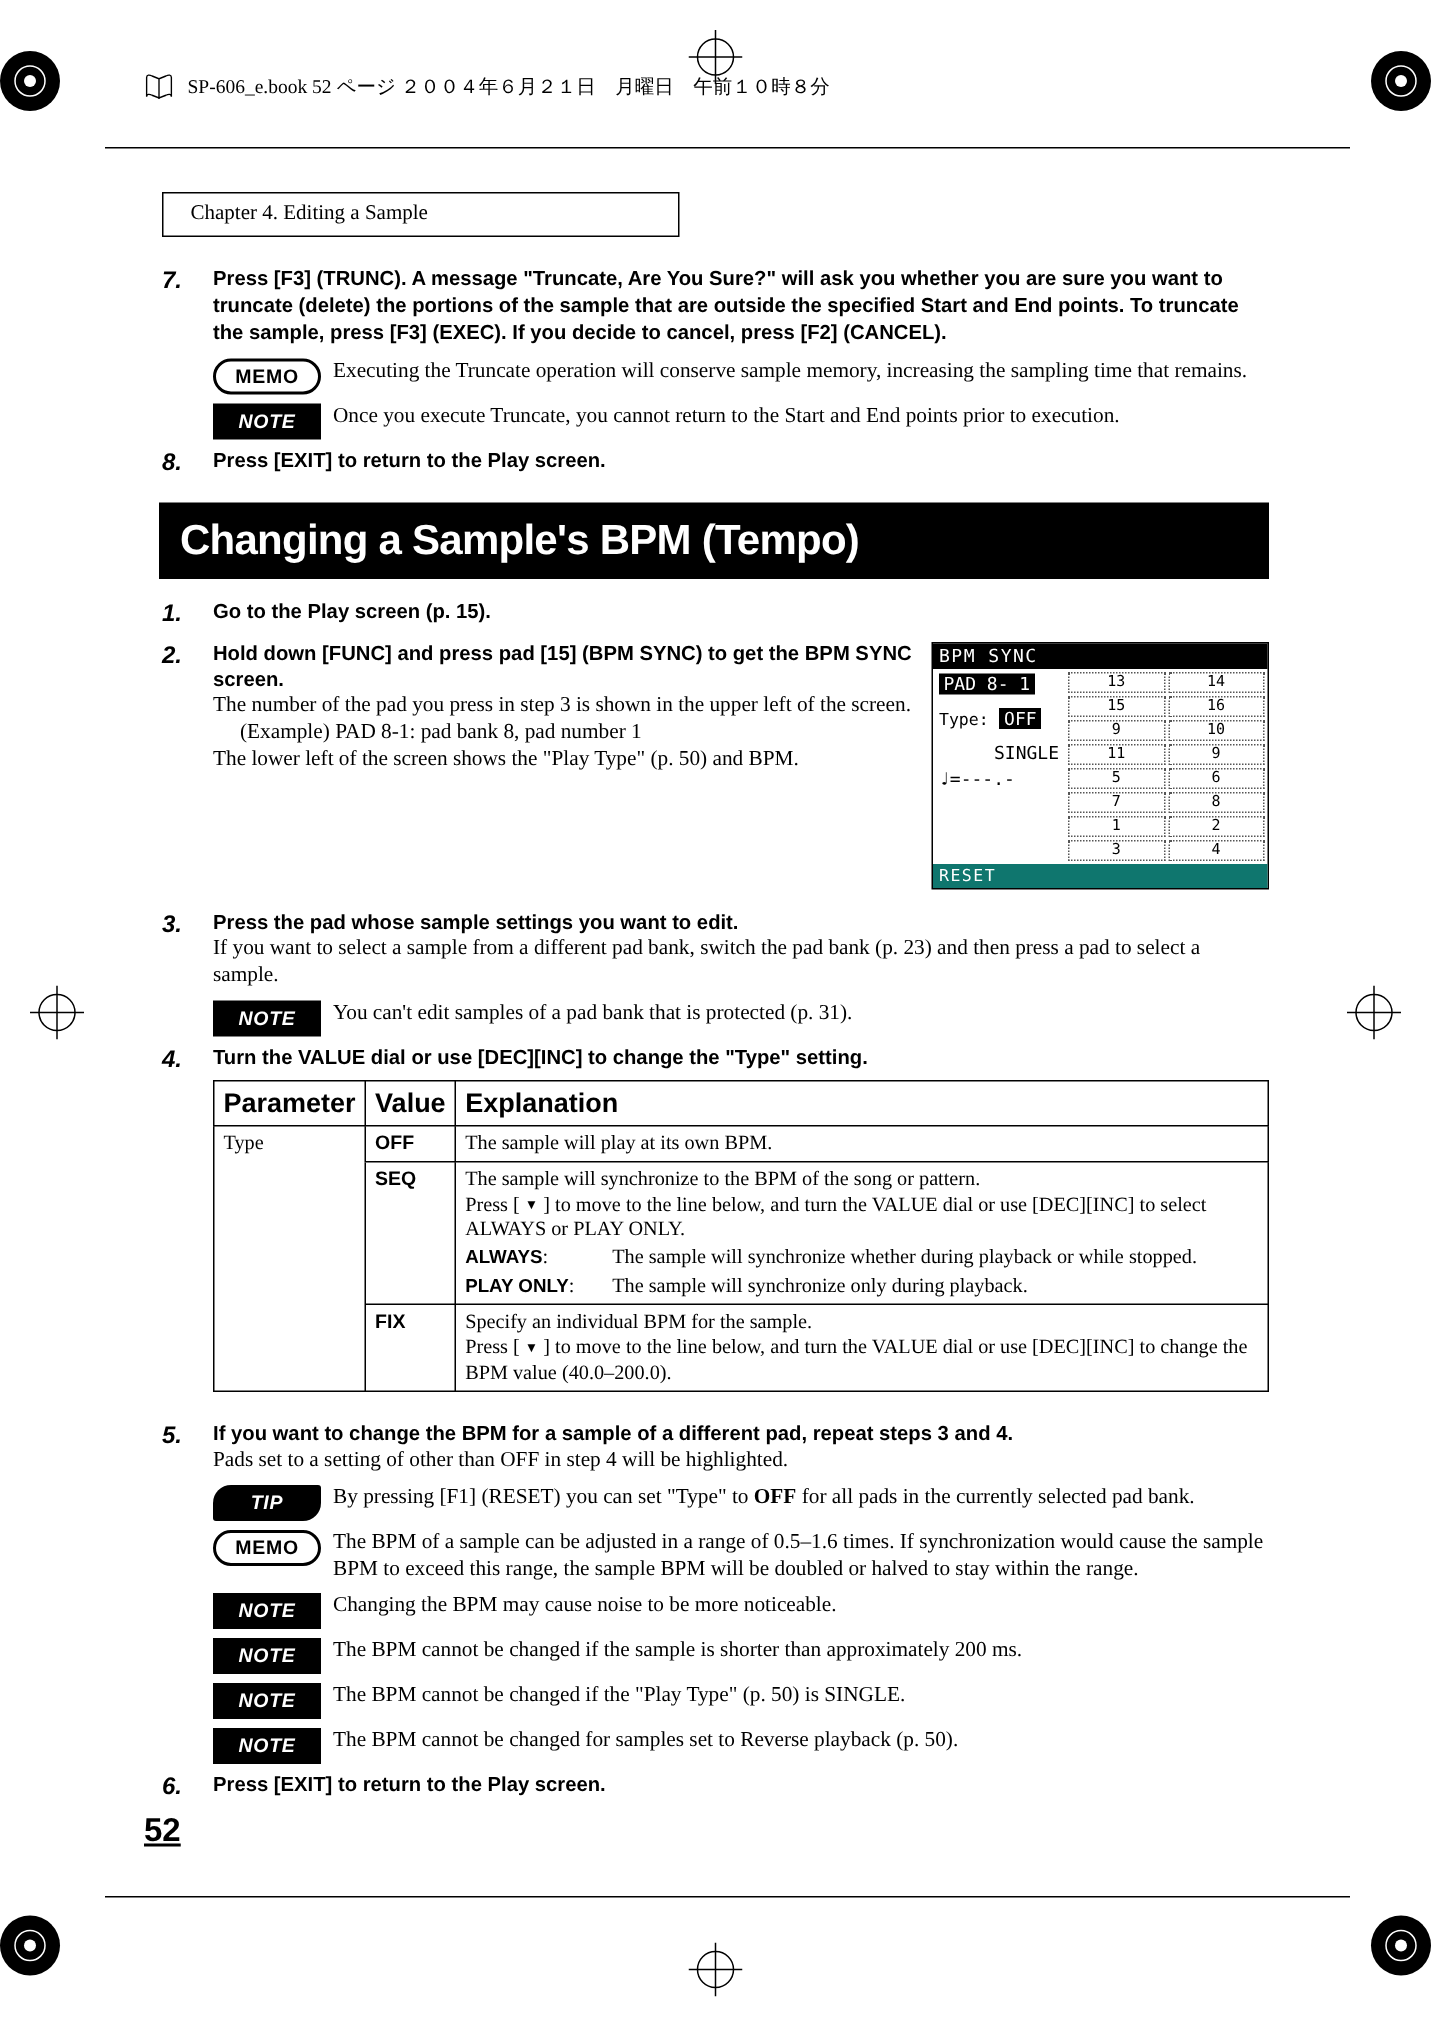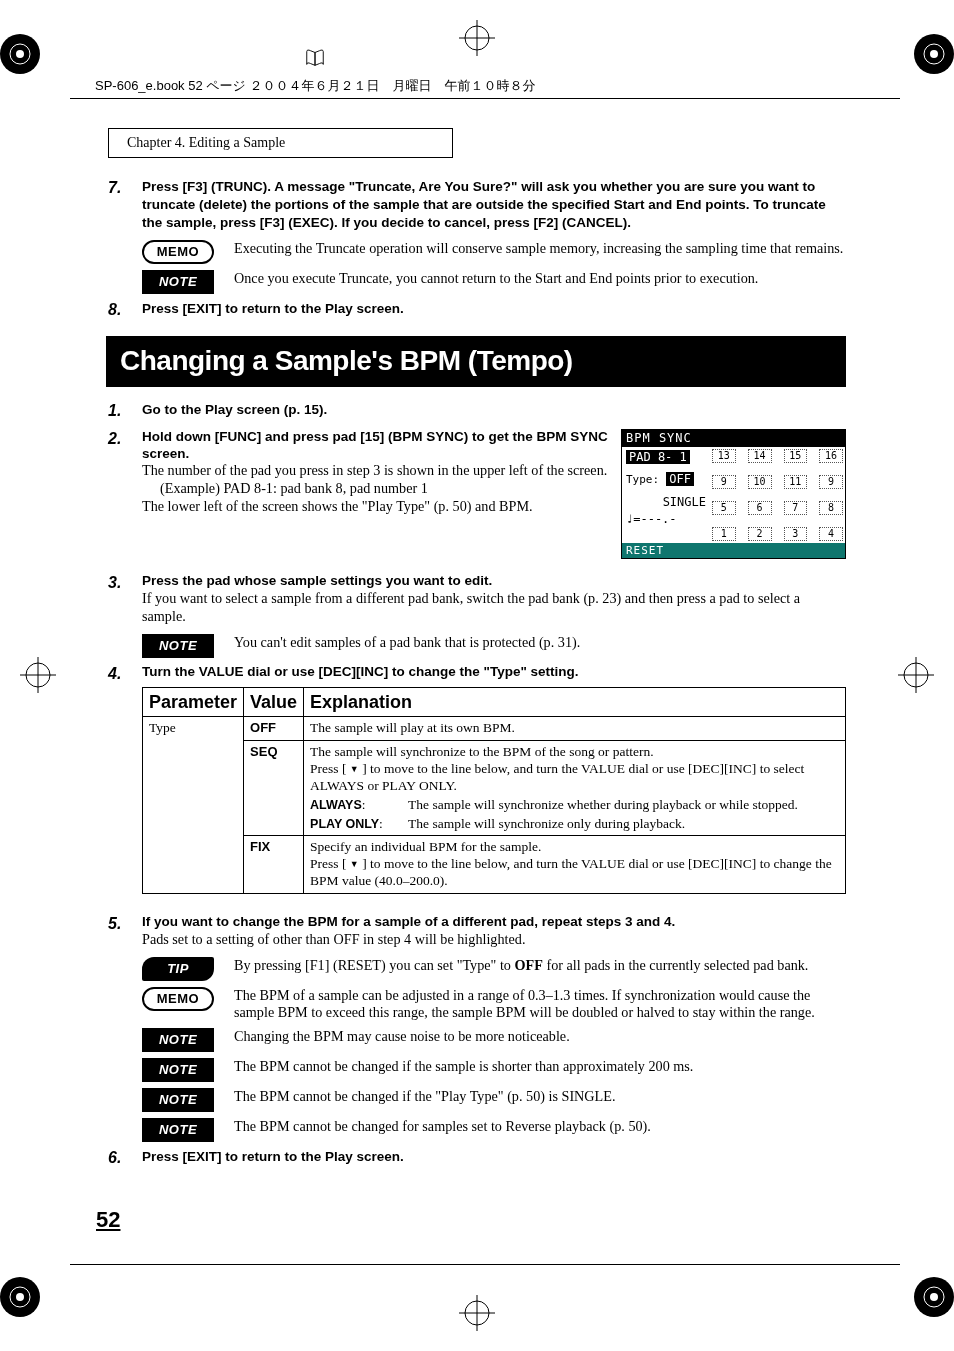--- a/index.html
+++ b/index.html
@@ -13,22 +13,21 @@
   }
   .reg-mark { position: absolute; width: 36px; height: 36px; }
   .reg-mid-top { top: 20px; left: 459px; }
   .reg-mid-bottom { bottom: 20px; left: 459px; }
   .reg-mid-left { top: 657px; left: 20px; }
   .reg-mid-right { top: 657px; right: 20px; }
   .header-meta {
     position: absolute; top: 47px; left: 95px;
     font-size: 13px;
     display: flex; align-items: center; gap: 8px;
-    font-family: Liberation Sans, sans-serif;
-    flex-direction: column;
+    font-family: Liberation Serif, serif;
   }
   .header-meta .book-icon { width: 22px; height: 22px; }
   .header-top-rule {
     position: absolute; top: 98px; left: 70px; right: 54px; border-top: 1px solid #000;
   }
   .header-bottom-rule {
     position: absolute; bottom: 86px; left: 70px; right: 54px; border-top: 1px solid #000;
   }
 
   .chapter-box {
@@ -38,21 +37,21 @@
   }
   .content {
     position: absolute; top: 178px; left: 108px; right: 108px;
     font-size: 14.2px; line-height: 1.25;
   }
   .step { display: flex; margin-bottom: 8px; }
   .step .num { width: 34px; font-weight: bold; font-style: italic; font-size: 16px; flex: 0 0 34px; font-family: sans-serif; }
   .step .body { flex: 1; }
   .step .body .bold { font-weight: bold; font-family: Arial, sans-serif; font-size: 13.5px; }
 
-  .callout-row { display: flex; margin: 6px 0 6px 34px; gap: 20px; align-items: flex-start; }
+  .callout-row { display: flex; margin: 6px 0 6px 34px; gap: 8px; align-items: flex-start; }
   .badge { flex: 0 0 72px; height: 24px; display: flex; align-items: center; justify-content: center; font-family: Arial, sans-serif; font-weight: bold; font-size: 13px; letter-spacing: 0.5px; }
   .badge-memo { border: 2px solid #000; border-radius: 12px; color: #000; background: #fff; }
   .badge-note { background: #000; color: #fff; font-style: italic; }
   .badge-tip { background: #000; color: #fff; border-radius: 12px 2px 12px 2px; font-style: italic; }
   .callout-text { flex: 1; }
 
   .section-bar {
     background: #000; color: #fff; font-family: Arial, sans-serif;
     font-size: 28px; font-weight: bold; padding: 7px 14px 9px 14px;
     margin: 16px 0 14px -2px;
@@ -64,21 +63,21 @@
   }
   .lcd {
     width: 225px; border: 1px solid #000; background: #fff;
   }
   .lcd-hdr { background: #000; color: #fff; font-family: monospace; font-size: 12px; padding: 1px 4px; letter-spacing: 1px; }
   .lcd-body { display: flex; }
   .lcd-left { flex: 0 0 88px; padding: 2px 4px; font-family: monospace; font-size: 12px; line-height: 1.4; }
   .lcd-left .lbl { font-size: 11px; }
   .lcd-left .rev { background: #000; color: #fff; padding: 0 3px; }
   .lcd-right { flex: 1; padding: 2px 2px; }
-  .pad-grid { display: grid; grid-template-columns: repeat(4, 1fr); gap: 12px; }
+  .pad-grid { display: grid; grid-template-columns: repeat(2, 1fr); gap: 2px; }
   .pad-cell { border: 1px dotted #555; font-family: monospace; font-size: 10px; text-align: center; line-height: 1.2; }
   .lcd-ftr { background: #0f766e; color: #fff; font-family: monospace; font-size: 11px; padding: 1px 4px; letter-spacing: 1px; }
 
   table.params { width: 100%; border-collapse: collapse; margin: 6px 0 12px 0; font-size: 13.5px; }
   table.params th, table.params td { border: 1px solid #000; padding: 3px 6px; vertical-align: top; text-align: left; }
   table.params th { font-family: Liberation Sans, sans-serif; font-weight: bold; font-size: 18px; }
   table.params td .val { font-family: Arial, sans-serif; font-weight: bold; font-size: 13px; }
   table.params td .kw { font-family: Arial, sans-serif; font-weight: bold; font-size: 12.5px; }
   table.params .no-top { border-top: none; }
   table.params .no-bot { border-bottom: none; }
@@ -316,21 +315,21 @@
     </div>
   </div>
 
   <div class="callout-row">
     <div class="badge badge-tip">TIP</div>
     <div class="callout-text"><span>By pressing [F1] (RESET) you can set "Type" to </span><b>OFF</b><span> for all pads in the currently selected pad bank.</span></div>
   </div>
 
   <div class="callout-row">
     <div class="badge badge-memo">MEMO</div>
-    <div class="callout-text">The BPM of a sample can be adjusted in a range of 0.3–1.3 times. If synchronization would cause the sample BPM to exceed this range, the sample BPM will be doubled or halved to stay within the range.</div>
+    <div class="callout-text">The BPM of a sample can be adjusted in a range of 0.5–1.6 times. If synchronization would cause the sample BPM to exceed this range, the sample BPM will be doubled or halved to stay within the range.</div>
   </div>
 
   <div class="callout-row">
     <div class="badge badge-note">NOTE</div>
     <div class="callout-text">Changing the BPM may cause noise to be more noticeable.</div>
   </div>
   <div class="callout-row">
     <div class="badge badge-note">NOTE</div>
     <div class="callout-text">The BPM cannot be changed if the sample is shorter than approximately 200 ms.</div>
   </div>

